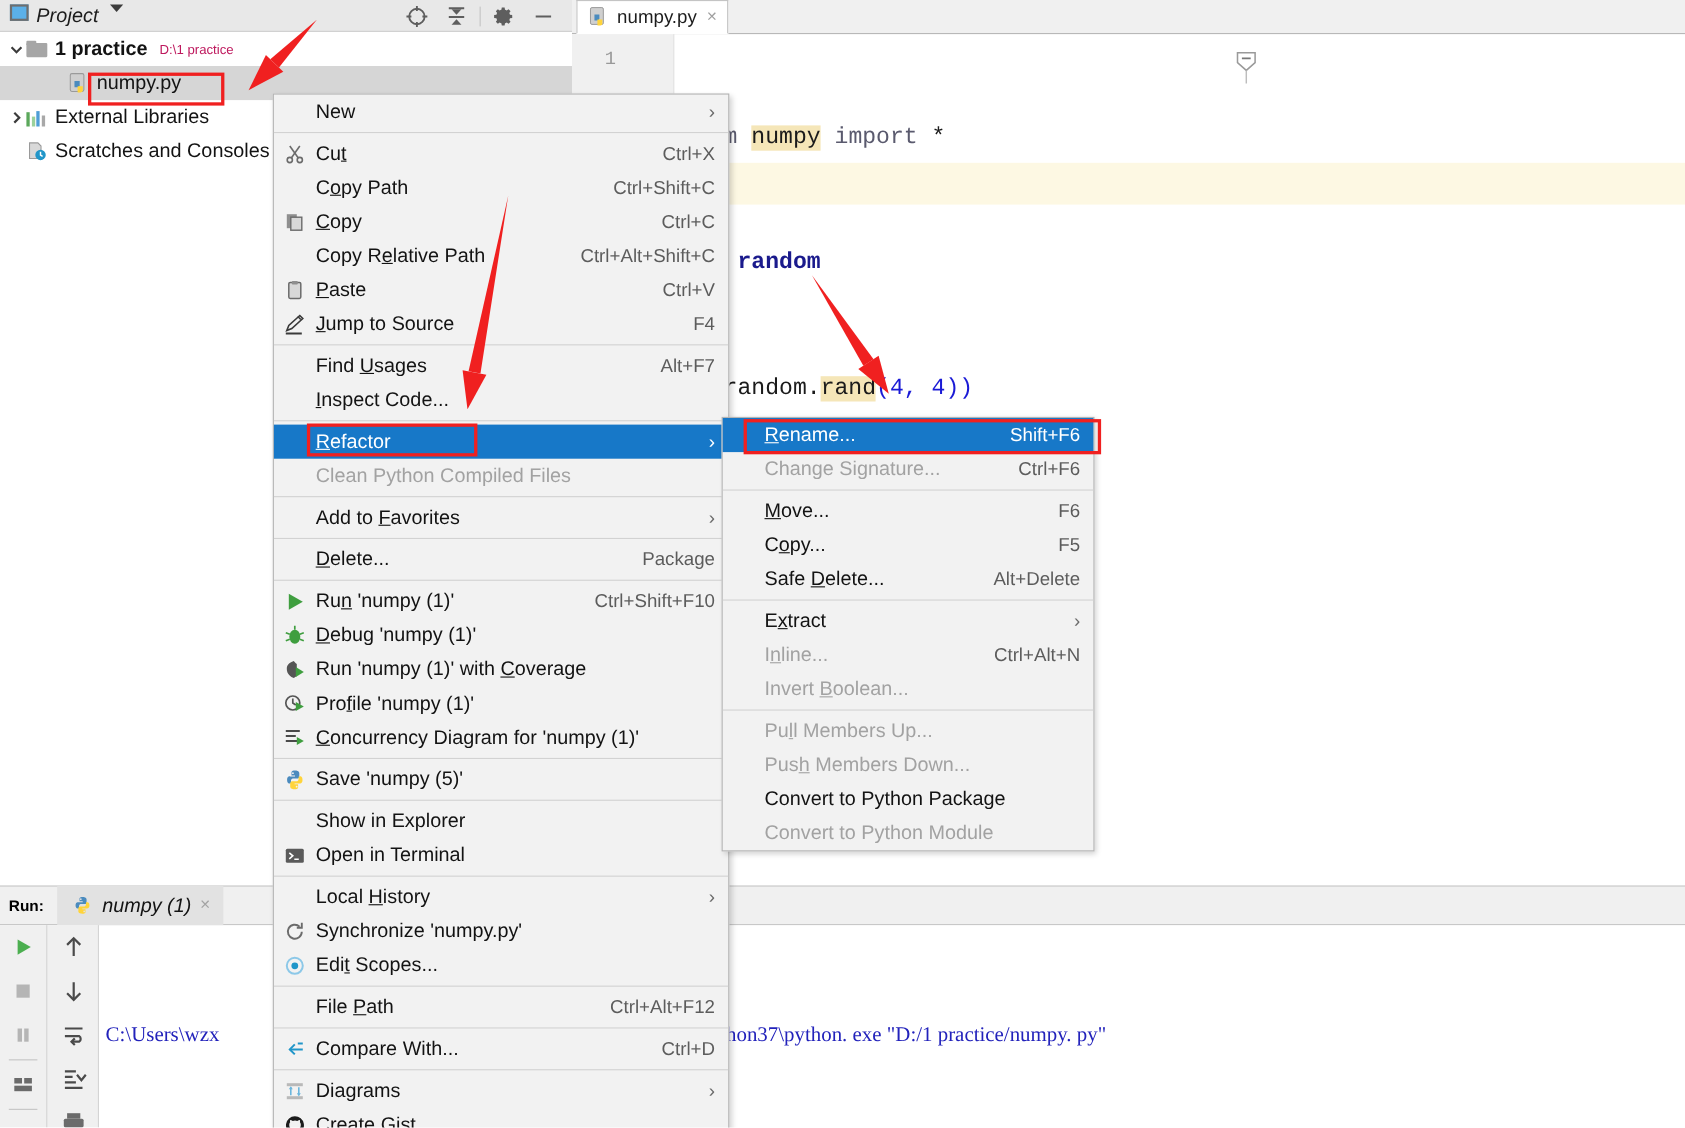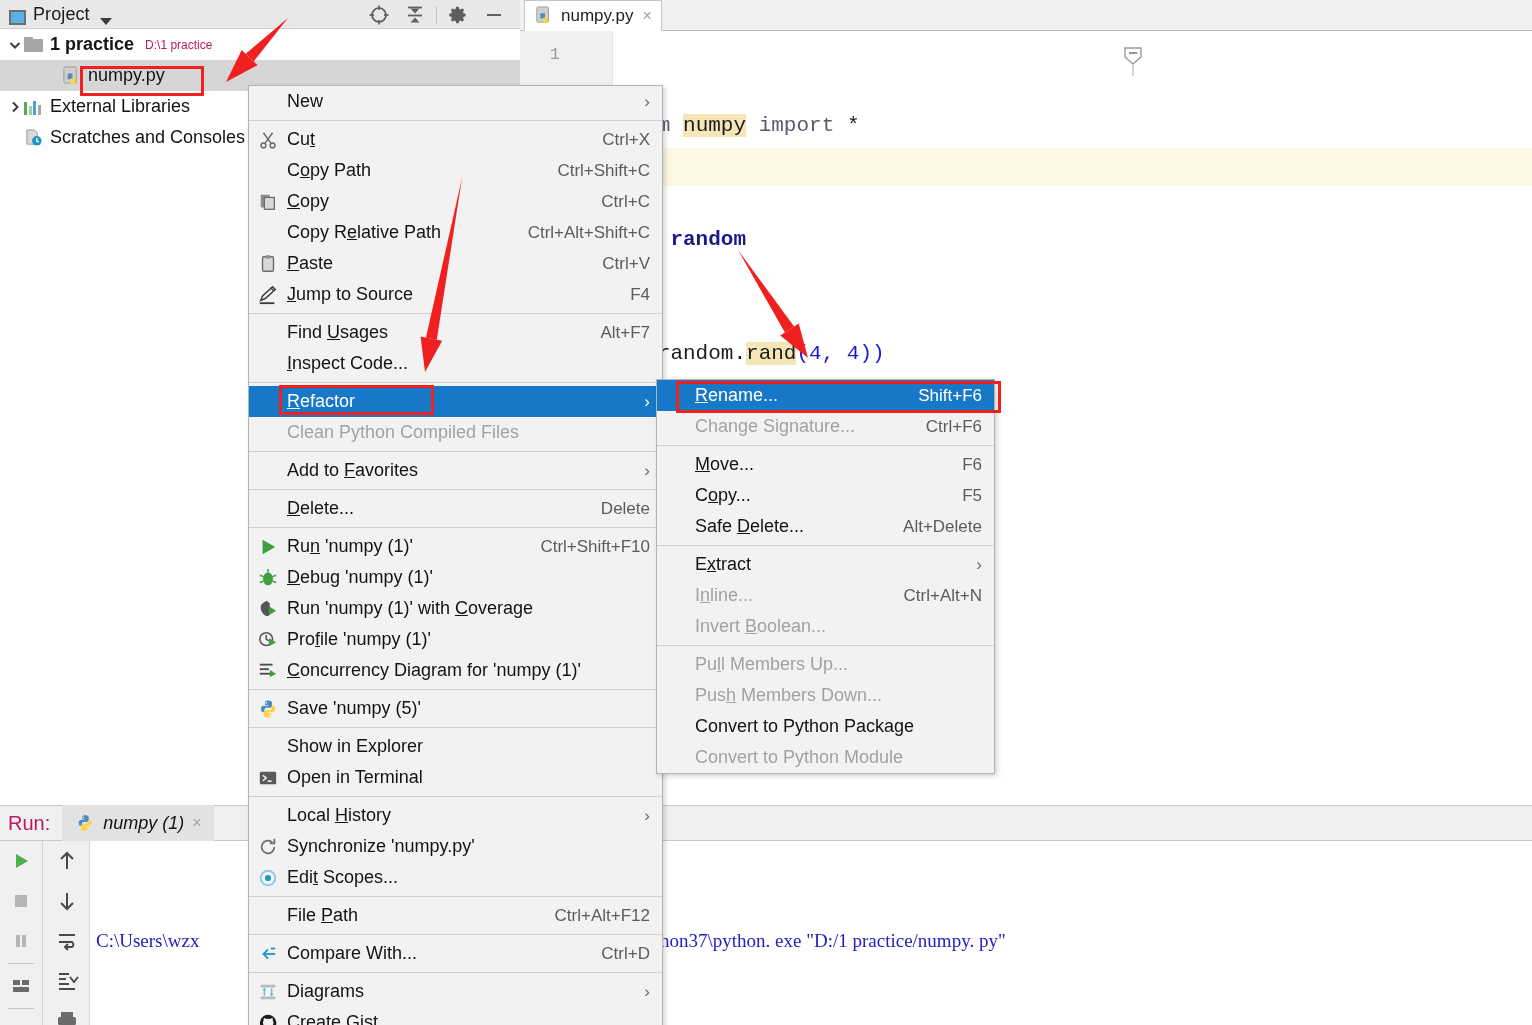--- a/index.html
+++ b/index.html
@@ -15,21 +15,21 @@
   
   .project-panel {
     position: absolute; left: 0; top: 0; width: 520px; height: 805px;
     background: #ffffff;
   }
   .project-header {
     position: absolute; left: 0; top: 0; width: 520px; height: 29px;
     background: #e8e8e8; border-bottom: 1px solid #cfcfcf;
     display: flex; align-items: center;
   }
-  .proj-title-wrap { display: flex; align-items: flex-end; gap: 7px; padding-left: 9px; }
+  .proj-title-wrap { display: flex; align-items: flex-start; gap: 7px; padding-left: 9px; font-style: italic; }
   .proj-win-icon {
     width: 17px; height: 15px; border: 2px solid #6e6e6e; background: #5bb0e8;
     display: inline-block;
   }
   .proj-title { font-size: 18px; color: #1b1b1b; letter-spacing: .1px; }
   .caret-down {
     width: 0; height: 0; border-left: 6px solid transparent; border-right: 6px solid transparent;
     border-top: 7px solid #3c3c3c; margin-left: 3px;
   }
   .header-tools {
@@ -103,21 +103,21 @@
     position: absolute; left: 94px; top: 148px; right: 0; height: 38px; background: #fdf8e3;
   }
 
   
   .run-panel { position: absolute; left: 0; top: 805px; width: 1532px; height: 220px; background:#ffffff; }
   .run-header {
     position: absolute; left: 0; top: 0; width: 1532px; height: 36px;
     background: #f0f0f0; border-top: 1px solid #c8c8c8; border-bottom: 1px solid #c8c8c8;
     display: flex; align-items: center;
   }
-  .run-label { font-size: 20px; color: #be185d; padding-left: 8px; padding-right: 12px; }
+  .run-label { font-size: 14px; color: #000000; padding-left: 8px; padding-right: 12px; font-weight: bold; }
   .run-tab {
     height: 36px; background: #e2e2e2; display: flex; align-items: center; gap: 8px;
     padding: 0 12px 0 14px;
   }
   .run-tab-title { font-size: 18px; color: #131313; font-style: italic; }
   .run-tab-close { color: #a3a3a3; font-size: 16px; }
 
   .run-side { position: absolute; left: 0; top: 36px; width: 42px; height: 184px; background:#f0f0f0; }
   .run-side2 { position: absolute; left: 42px; top: 36px; width: 48px; height: 184px; background:#f0f0f0;
                border-left: 1px solid #d4d4d4; border-right: 1px solid #d4d4d4; }
@@ -462,21 +462,21 @@
         <span>Clean Python Compiled Files</span>
       </div>
       <div class="sep"></div>
       <div class="mi">
         <span>Add to <span class="u">F</span>avorites</span>
         <span class="arrow">›</span>
       </div>
       <div class="sep"></div>
       <div class="mi">
         <span><span class="u">D</span>elete...</span>
-        <span class="sc">Delete</span>
+        <span class="sc">Package</span>
       </div>
       <div class="sep"></div>
       <div class="mi">
         <span class="mi-icon">
           <svg width="20" height="20" viewBox="0 0 22 22">
             <polygon points="5,3 19,11 5,19" fill="#3f9e3f"></polygon>
           </svg>
         </span>
         <span>Ru<span class="u">n</span> 'numpy (1)'</span>
         <span class="sc">Ctrl+Shift+F10</span>

